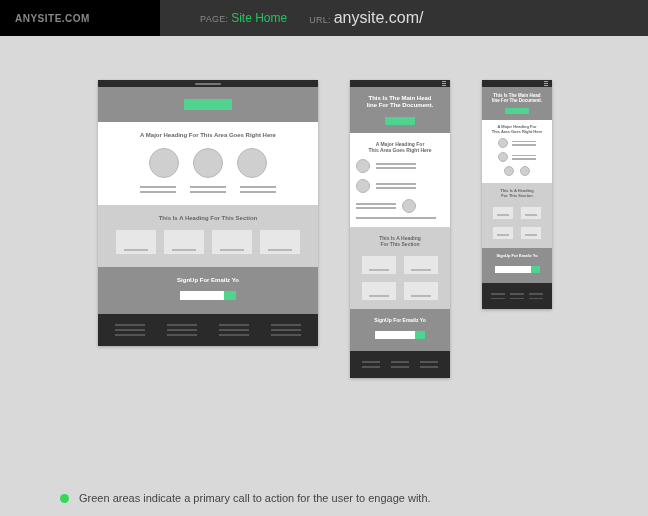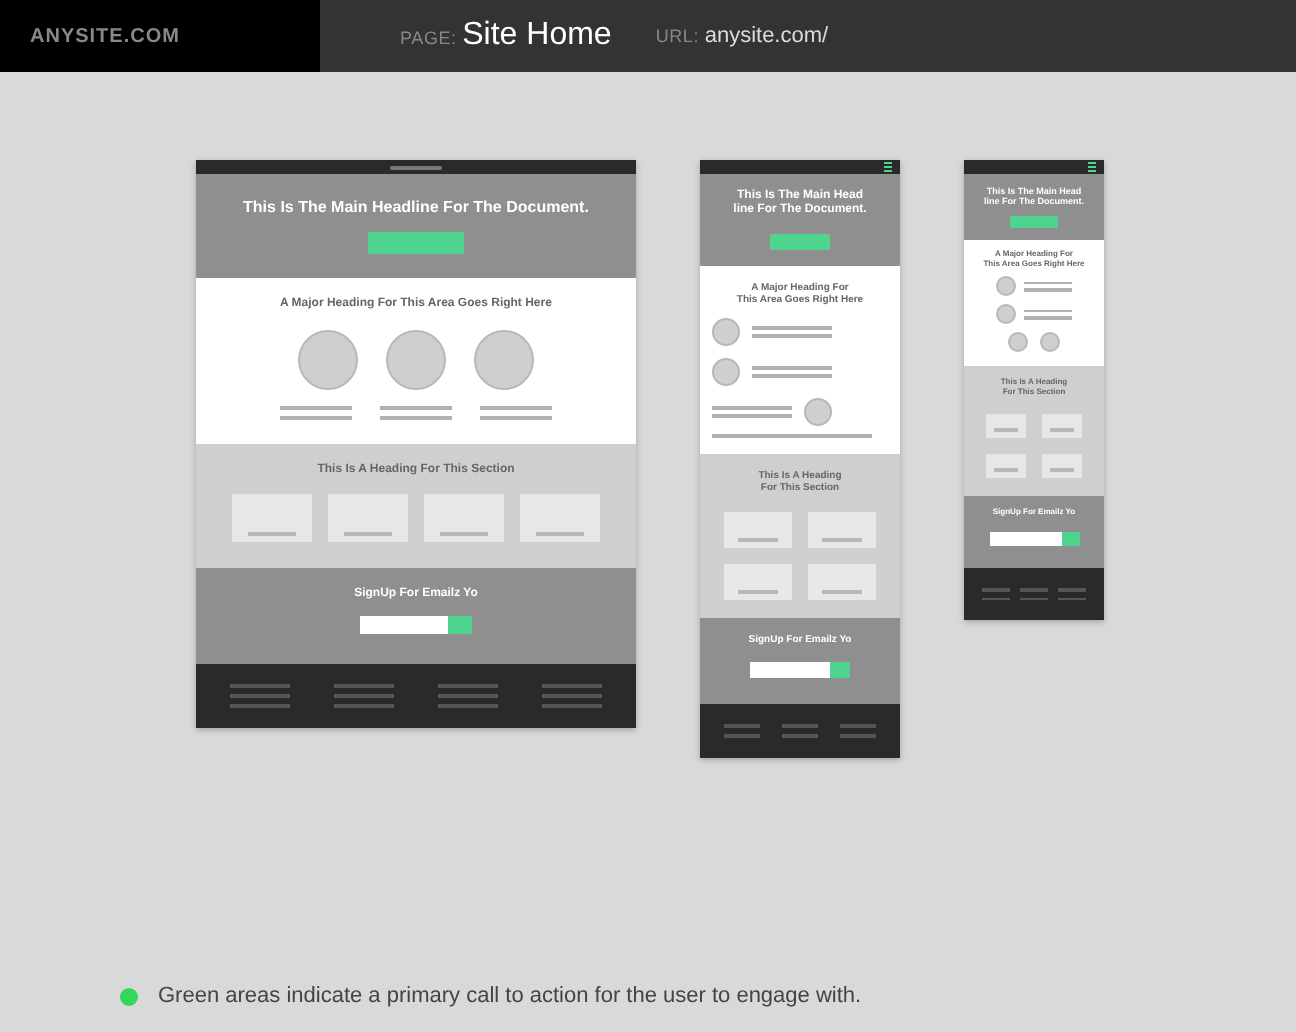--- a/index.html
+++ b/index.html
@@ -32,22 +32,22 @@
   }
   .topbar-meta {
     display: flex;
     align-items: center;
     gap: 22px;
     padding-left: 40px;
     font-size: 10px;
     color: #dddddd;
   }
   .meta-label { color: #888888; font-size: 9px; letter-spacing: 0.3px; }
-  .meta-value { color: #ffffff; font-size: 16px; }
-  .meta-value.url { color: #dddddd; font-size: 11px; }
+  .meta-value { color: #22c55e; font-size: 12px; }
+  .meta-value.url { color: #dddddd; font-size: 16px; }
 
   
   .canvas {
     position: relative;
     padding: 44px 0 0 98px;
     display: flex;
     gap: 32px;
     align-items: flex-start;
   }
 
@@ -241,21 +241,20 @@
       <span class="meta-value url">anysite.com/</span>
     </div>
   </div>
 </div>
 
 <div class="canvas">
 
   <div class="mock mock-desktop">
     <div class="mock-header"></div>
     <div class="hero">
-      <div class="hero-head">This Is The Main Headline For The Document.</div>
       <div class="cta"></div>
     </div>
     <div class="section">
       <div class="section-title">A Major Heading For This Area Goes Right Here</div>
       <div class="circles">
         <div class="circle"></div>
         <div class="circle"></div>
         <div class="circle"></div>
       </div>
       <div class="lines-row">

